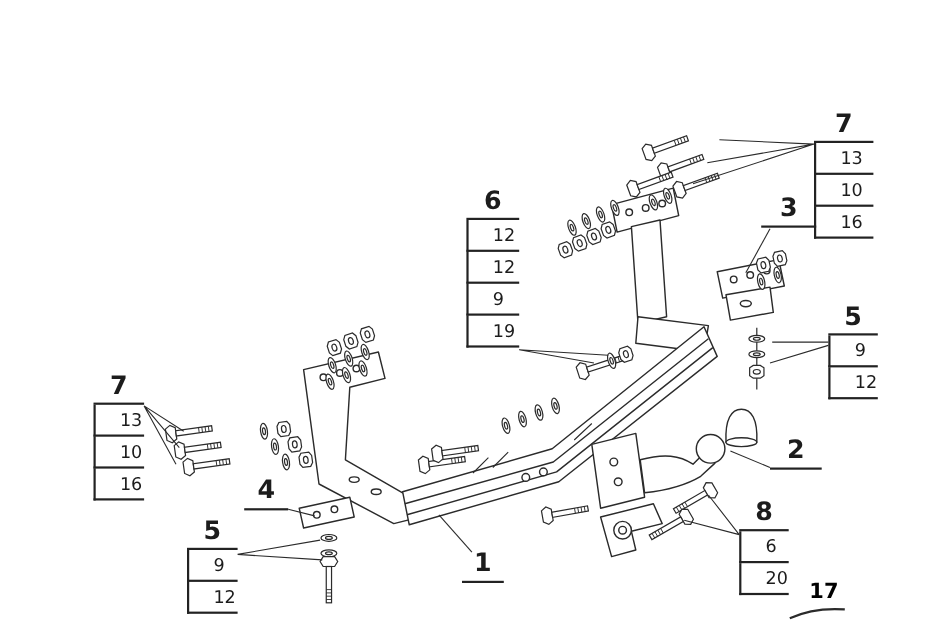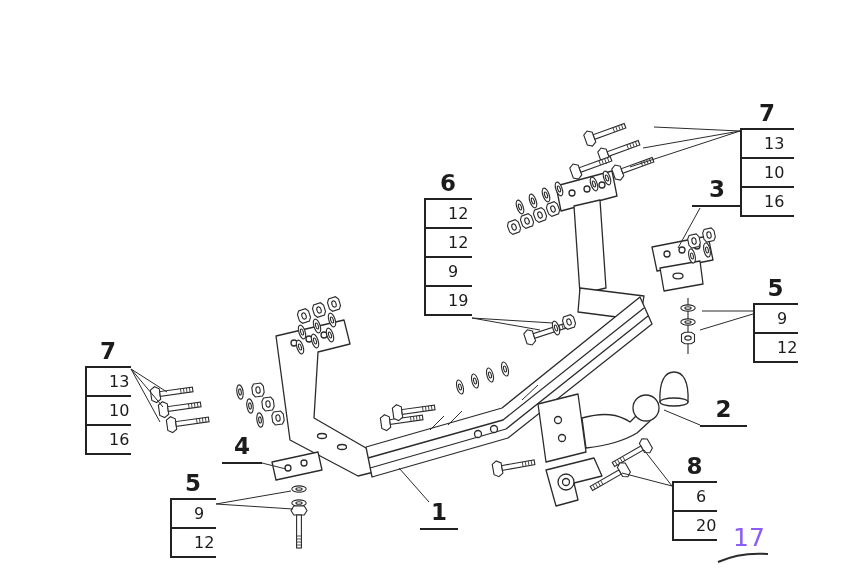--- a/index.html
+++ b/index.html
@@ -7,21 +7,21 @@
         font-family:"DejaVu Sans","Liberation Sans",sans-serif;color:#1f1f1f}
   .title{position:absolute;left:30px;top:3px;font-size:15px;font-weight:700;letter-spacing:.3px;color:#161616}
   .drawing{position:absolute;left:0;top:0;width:841px;height:575px}
   .callout{position:absolute;color:#1c1c1c}
   .co-label{font-weight:700;font-size:23px;line-height:26px;height:26px;text-align:center;
             padding-bottom:2px;border-bottom:2.5px solid #222}
   .co-cell{font-weight:400;font-size:16px;line-height:27px;height:27px;
            border-left:2.5px solid #222;border-bottom:2.5px solid #222;padding-left:22px}
   .co-single{position:absolute;font-weight:700;font-size:23px;line-height:27px;height:27px;
              text-align:center;padding-bottom:2px;border-bottom:2.5px solid #222;color:#1c1c1c}
-  .co-plain{position:absolute;font-weight:400;font-size:25px;line-height:28px;color:#8b5cf6}
+  .co-plain{position:absolute;font-weight:700;font-size:19px;line-height:28px;color:#000000}
 </style>
 </head>
 <body>
 
 <div class="page">
 
 
   <svg class="drawing" viewBox="0 0 841 575" xmlns="http://www.w3.org/2000/svg">
     <defs>
       <g id="bolt">

